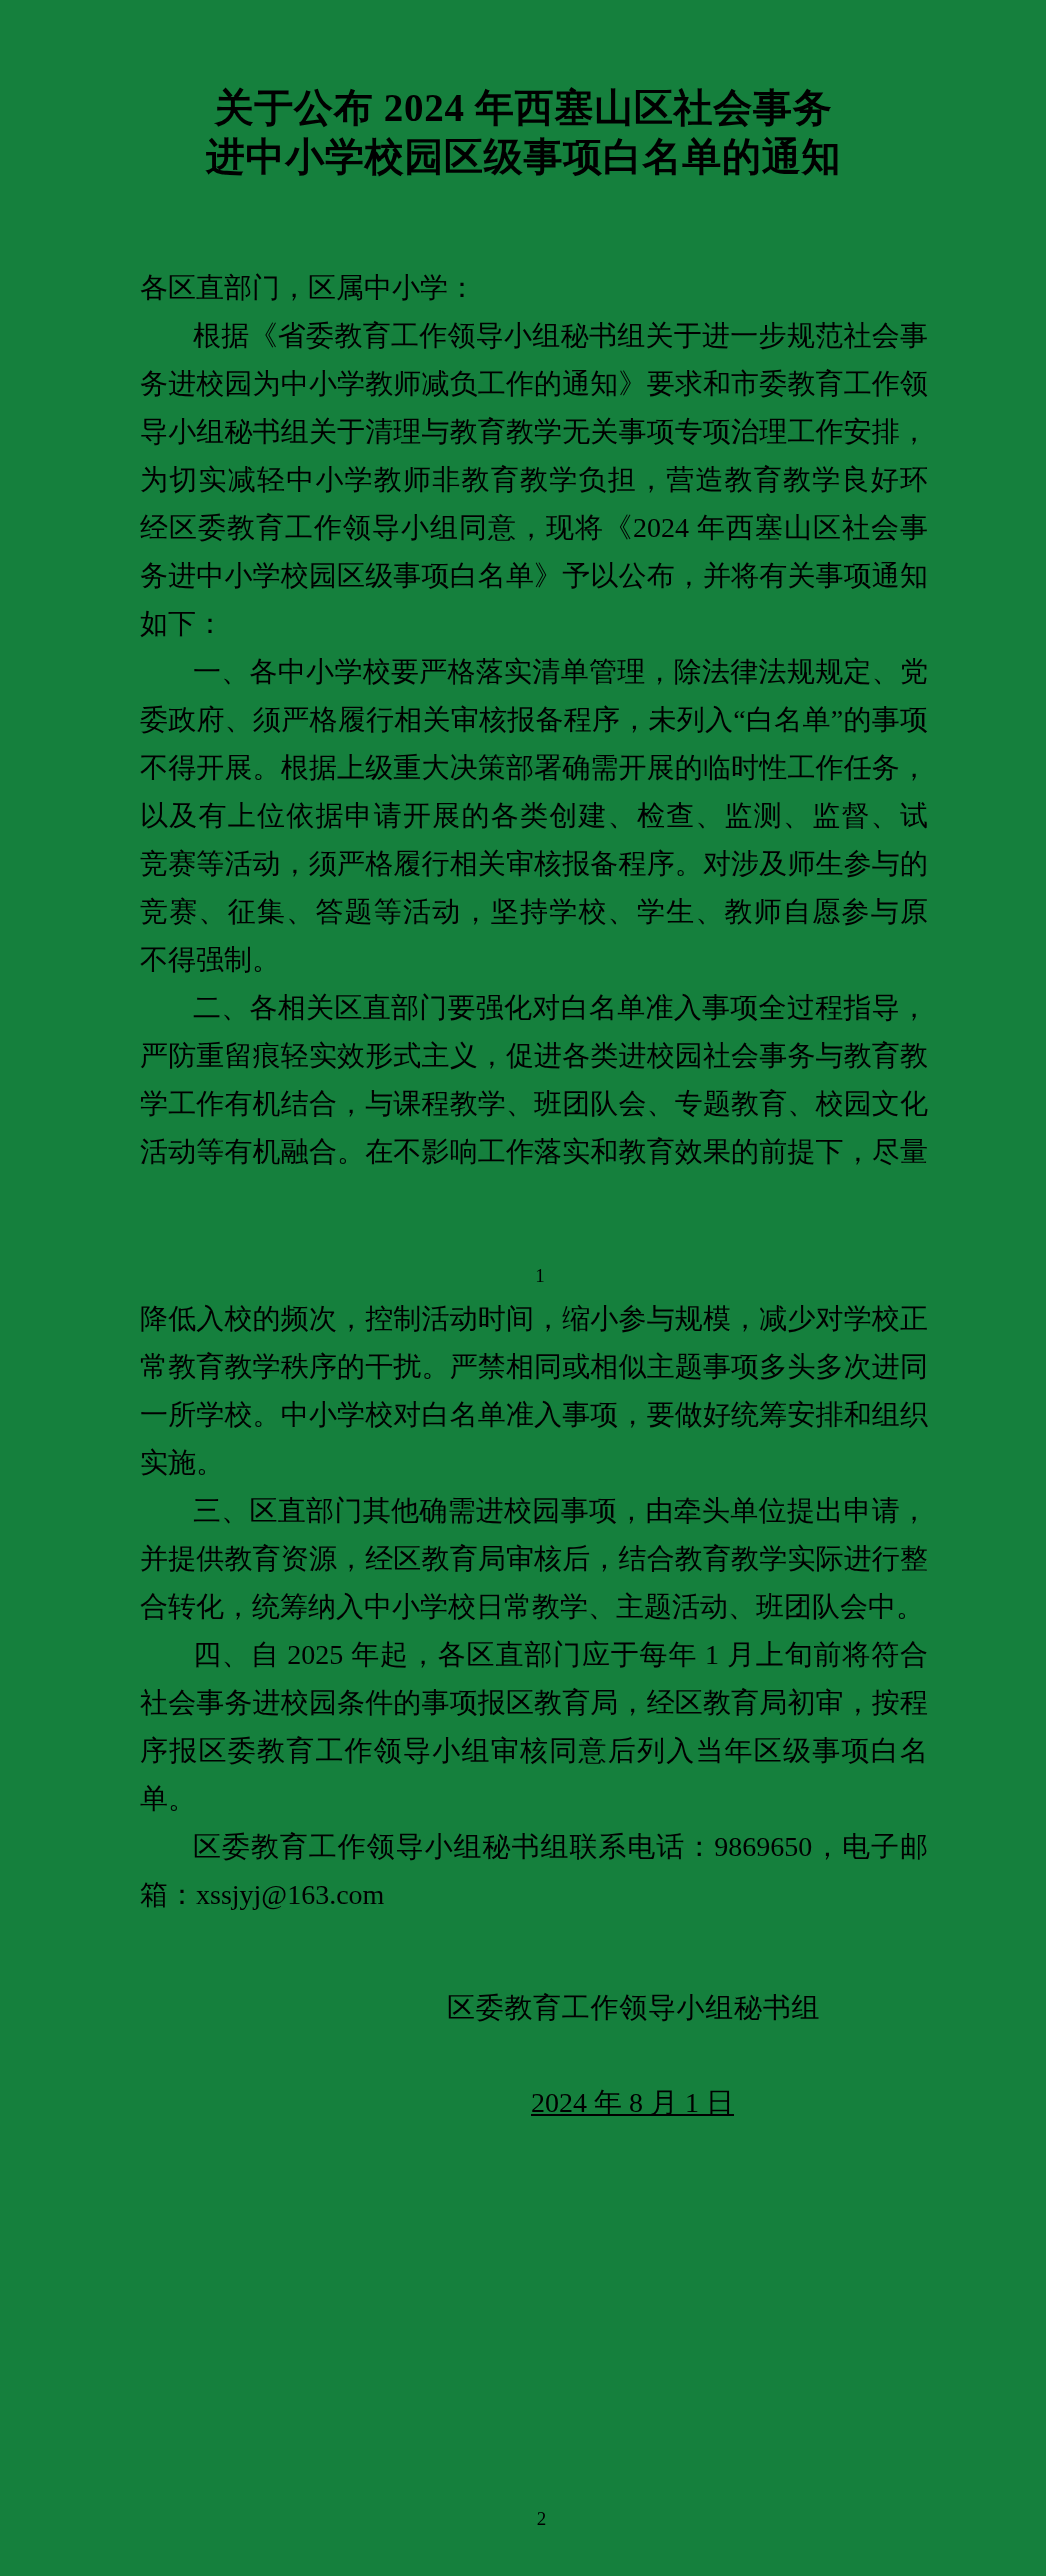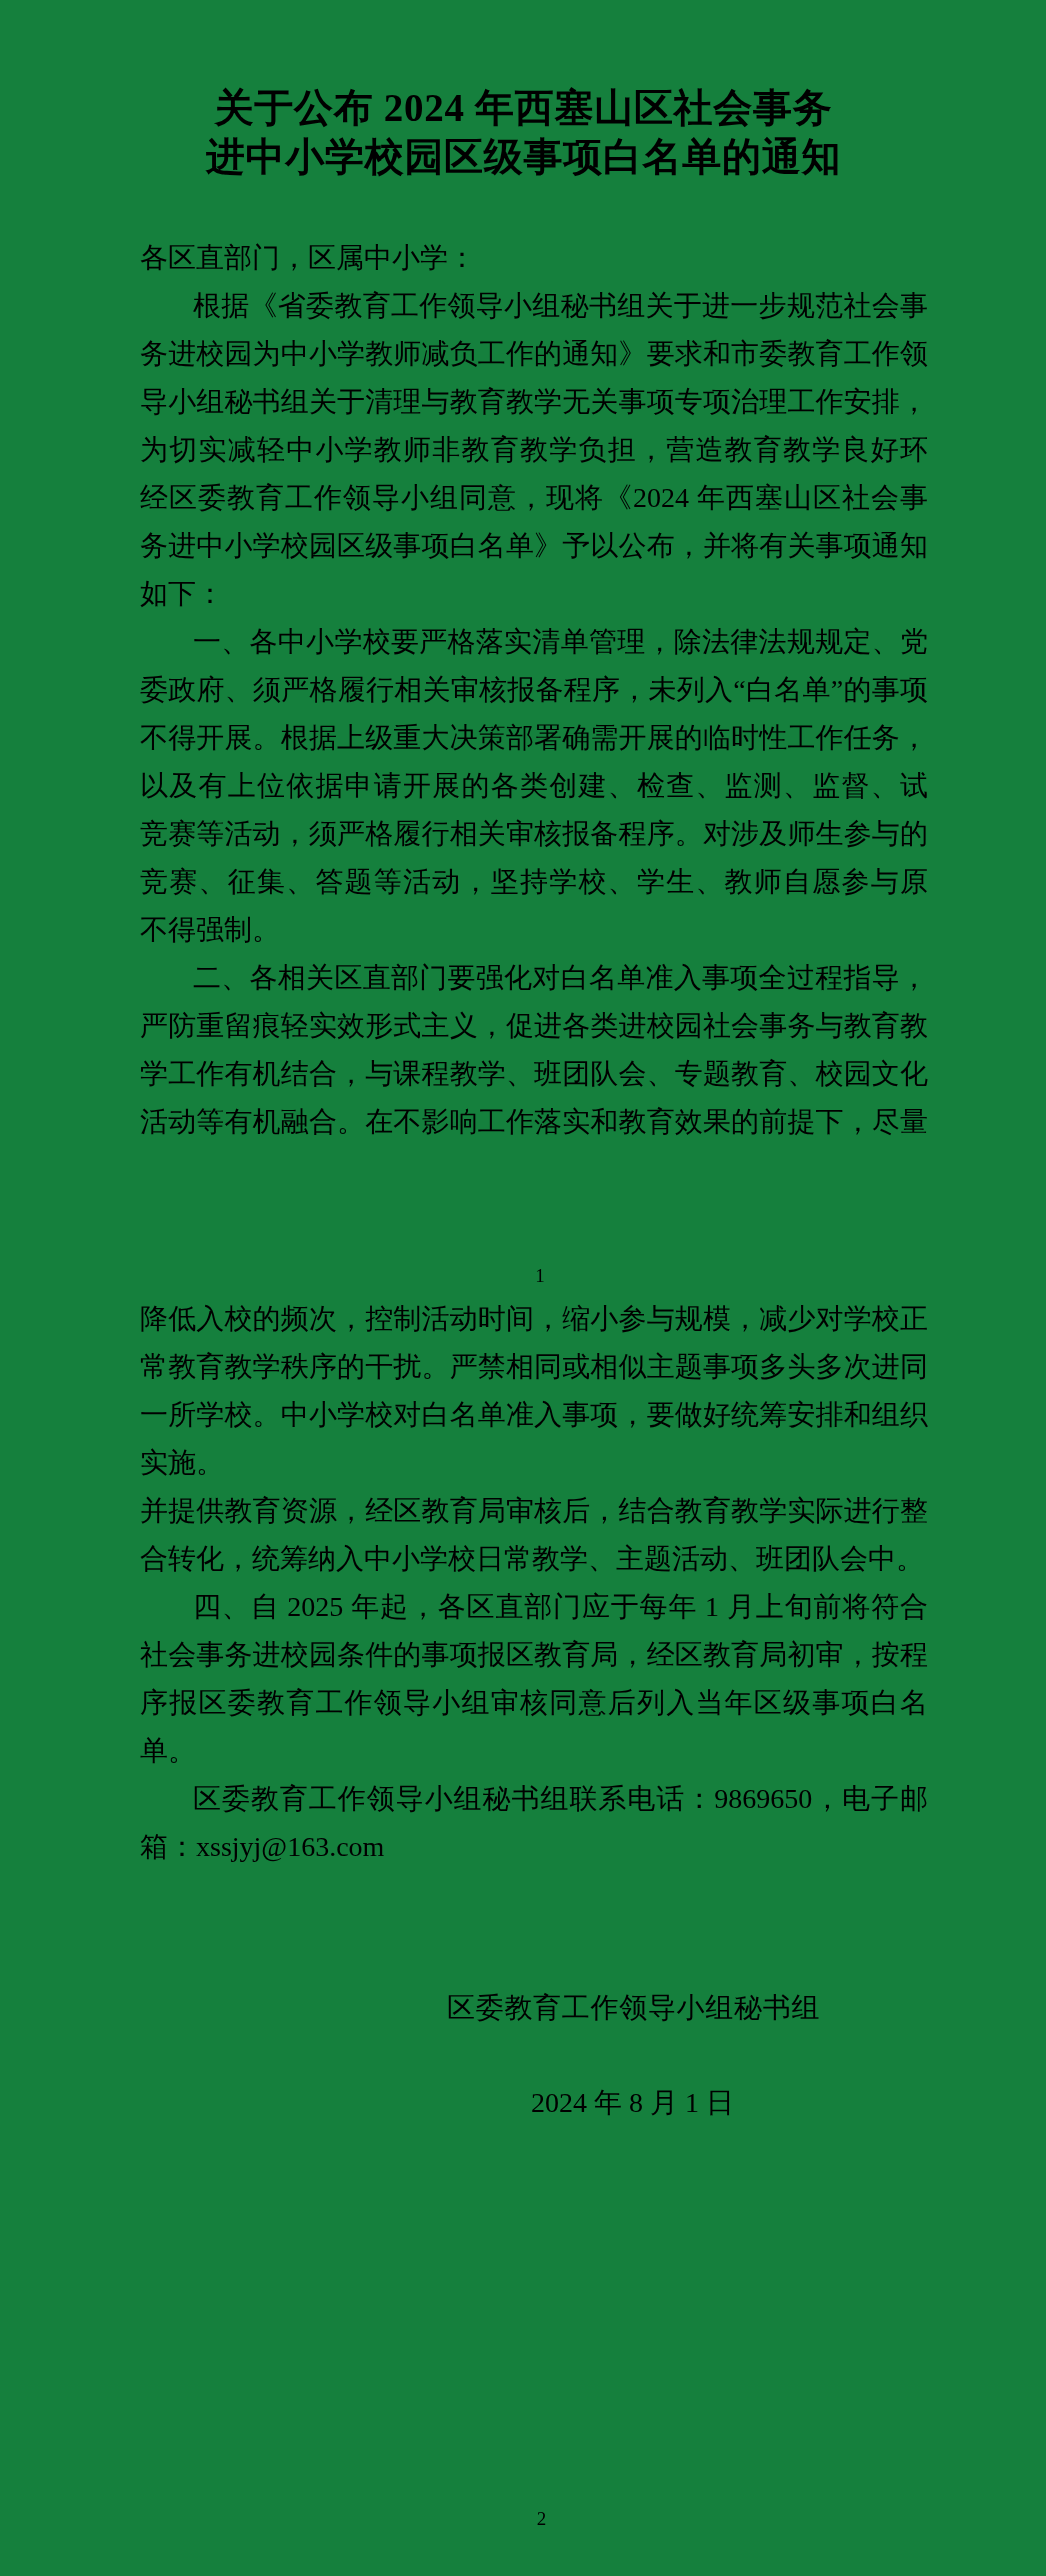--- a/index.html
+++ b/index.html
@@ -14,21 +14,21 @@
   .title{
     position:absolute;top:83px;left:0;width:1047px;
     text-align:center;
     font-size:39px;line-height:49px;font-weight:bold;
     letter-spacing:0.7px;
   }
   .docbody{
     position:absolute;left:140px;width:788px;
     font-size:28px;line-height:48px;
   }
-  #body1{top:234px;}
+  #body1{top:264px;}
   #body2{top:1295px;}
   .line{
     height:48px;overflow:hidden;
     text-align:left;white-space:normal;
   }
   .line.fill{
     text-align:justify;
     text-align-last:justify;
     -moz-text-align-last:justify;
   }
@@ -38,21 +38,21 @@
     text-align:center;font-size:19px;line-height:24px;
   }
   #pagenum1{top:1264px;padding-left:33px;}
   #pagenum2{top:2507px;padding-left:36px;}
   .signature{
     position:absolute;top:1984px;left:447px;
     font-size:28px;line-height:48px;letter-spacing:0.7px;
   }
   .date{
     position:absolute;top:2079px;left:531px;
-    font-size:28px;line-height:48px;
+    font-size:28px;line-height:48px;text-decoration:underline;
   }
 </style>
 </head>
 <body>
 
 <div class="sheet">
 
   <div class="title">
     <div>关于公布 2024 年西塞山区社会事务</div>
     <div>进中小学校园区级事项白名单的通知</div>
@@ -80,20 +80,21 @@
       <div class="line fill">活动等有机融合。在不影响工作落实和教育效果的前提下，尽量</div>
     </div>
 
   <div class="pagenum" id="pagenum1">1</div>
 
   <div class="docbody" id="body2">
       <div class="line fill">降低入校的频次，控制活动时间，缩小参与规模，减少对学校正</div>
       <div class="line fill">常教育教学秩序的干扰。严禁相同或相似主题事项多头多次进同</div>
       <div class="line fill">一所学校。中小学校对白名单准入事项，要做好统筹安排和组织</div>
       <div class="line">实施。</div>
+      <div class="line indent fill">三、区直部门其他确需进校园事项，由牵头单位提出申请，</div>
       <div class="line fill">并提供教育资源，经区教育局审核后，结合教育教学实际进行整</div>
       <div class="line">合转化，统筹纳入中小学校日常教学、主题活动、班团队会中。</div>
       <div class="line indent fill">四、自 2025 年起，各区直部门应于每年 1 月上旬前将符合</div>
       <div class="line fill">社会事务进校园条件的事项报区教育局，经区教育局初审，按程</div>
       <div class="line fill">序报区委教育工作领导小组审核同意后列入当年区级事项白名</div>
       <div class="line">单。</div>
       <div class="line indent fill">区委教育工作领导小组秘书组联系电话：9869650，电子邮</div>
       <div class="line">箱：xssjyj@163.com</div>
     </div>
 

